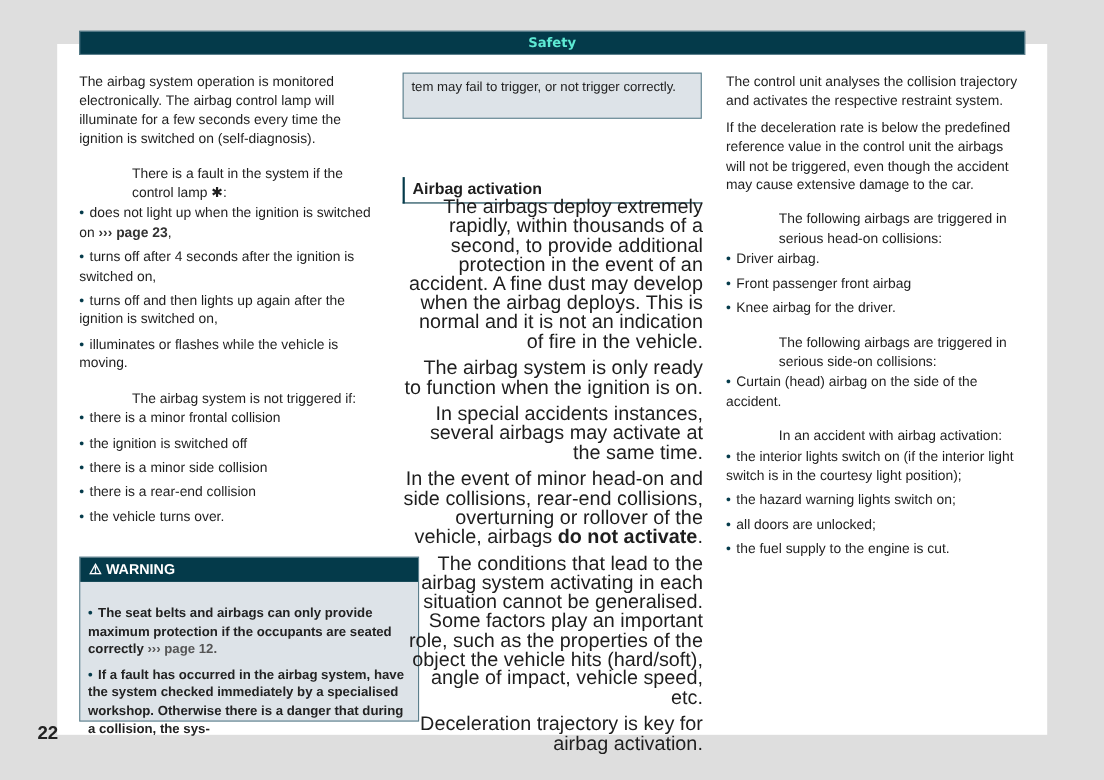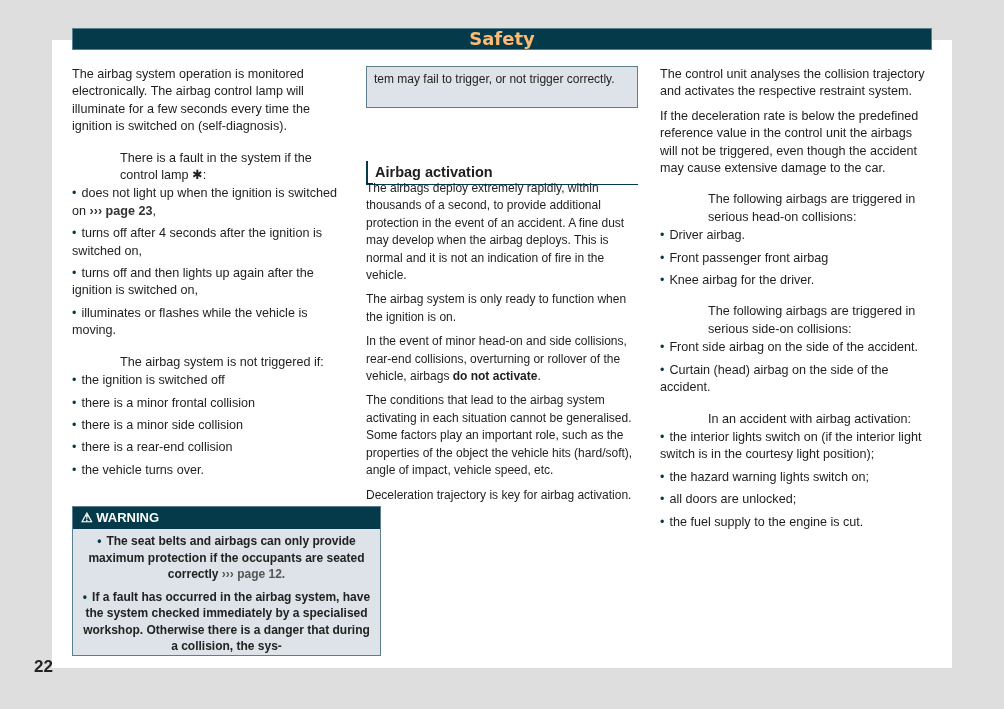--- a/index.html
+++ b/index.html
@@ -6,72 +6,72 @@
   body {
     width:1004px; height:709px; background:#dedede; position:relative; overflow:hidden;
     font-family:"Liberation Sans", sans-serif; color:#1e1e1e;
   }
   .page {
     position:absolute; left:52px; top:40px; width:900px; height:628px; background:#ffffff;
   }
   .header-bar {
     position:absolute; left:72px; top:28px; width:860px; height:22px; background:#043a4a;
     border:1px solid #5b7f8c; box-sizing:border-box;
-    color:#fdba74; font-weight:bold; font-size:18px; text-align:center; line-height:20px;
+    color:#5eead4; font-weight:bold; font-size:12px; text-align:center; line-height:20px;
     font-family:"DejaVu Sans", sans-serif;
   }
   .col { position:absolute; top:66px; width:273px; font-size:12.6px; line-height:17.4px; }
   .col1 { left:72px; }
   .col3 { left:660px; width:272px; }
   p { margin:0 0 7px 0; }
   .h { font-weight:normal; margin-top:14px; margin-bottom:1px;margin-left:48px; }
   .li { margin:0 0 5px 0; }
   .li::before { content:"\2022"; color:#043a4a; margin-right:5px; }
   .link { font-weight:bold; color:#333; }
   .warning {
     position:absolute; left:72px; top:506px; width:309px; height:150px;
     border:1px solid #5b7f8c; background:#dde3e8; box-sizing:border-box;
     font-size:12px; line-height:16.5px; font-weight:bold; color:#222;
   }
   .warning-head {
     background:#043a4a; color:#fff; height:22px; line-height:22px; padding-left:8px; font-size:13px;
   }
-  .warning-body { padding:4px 7px 0 7px;text-align:center; }
+  .warning-body { padding:20px 7px 0 7px; }
   .warning-body .wl { margin-bottom:6px; }
   .warning-body .wl::before { content:"\2022"; margin-right:5px; color:#043a4a; }
   .warning-body .plink { color:#555; }
   .cont-box {
     position:absolute; left:366px; top:66px; width:272px; height:42px;
     border:1px solid #5b7f8c; background:#dde3e8; box-sizing:border-box;
     font-size:12px; line-height:16.5px; font-weight:normal; color:#222; padding:4px 7px;
   }
   .section-title {
     position:absolute; left:366px; top:143px; width:272px; height:24px;
     border-left:2px solid #043a4a; border-bottom:1px solid #043a4a; box-sizing:border-box;
     font-size:14.5px; font-weight:bold; padding-left:7px; line-height:22px;margin-top:18px;
   }
-  .col2body { position:absolute; left:366px; top:180px; width:273px; font-size:12px; line-height:17.4px; }
+  .col2body { position:absolute; left:366px; top:180px; width:273px; font-size:18px; line-height:17.4px;text-align:right; }
   .pagenum { position:absolute; left:34px; top:657px; font-size:17px; font-weight:bold; color:#222; }
 </style>
 </head>
 <body>
 
 <div class="page"></div>
 <div class="header-bar">Safety</div>
 
 <div class="col col1">
   <p>The airbag system operation is monitored electronically. The airbag control lamp will illuminate for a few seconds every time the ignition is switched on (self-diagnosis).</p>
   <p class="h"><span>There is a fault in the system if the control lamp</span> <span>✱</span>:</p>
   <div class="li"><span>does not light up when the ignition is switched on </span><span class="link">››› page 23</span><span>,</span></div>
   <div class="li">turns off after 4 seconds after the ignition is switched on,</div>
   <div class="li">turns off and then lights up again after the ignition is switched on,</div>
   <div class="li">illuminates or flashes while the vehicle is moving.</div>
   <p class="h">The airbag system is not triggered if:</p>
+  <div class="li">there is a minor frontal collision</div>
   <div class="li">the ignition is switched off</div>
-  <div class="li">there is a minor frontal collision</div>
   <div class="li">there is a minor side collision</div>
   <div class="li">there is a rear-end collision</div>
   <div class="li">the vehicle turns over.</div>
 </div>
 
 <div class="warning">
   <div class="warning-head">
     <span>⚠</span>
     <span>WARNING</span>
   </div>
@@ -79,34 +79,34 @@
     <div class="wl"><span>The seat belts and airbags can only provide maximum protection if the occupants are seated correctly </span><span class="plink">››› page 12.</span></div>
     <div class="wl">If a fault has occurred in the airbag system, have the system checked immediately by a specialised workshop. Otherwise there is a danger that during a collision, the sys-</div>
   </div>
 </div>
 
 <div class="cont-box">tem may fail to trigger, or not trigger correctly.</div>
 <div class="section-title">Airbag activation</div>
 <div class="col2body">
   <p>The airbags deploy extremely rapidly, within thousands of a second, to provide additional protection in the event of an accident. A fine dust may develop when the airbag deploys. This is normal and it is not an indication of fire in the vehicle.</p>
   <p>The airbag system is only ready to function when the ignition is on.</p>
+  <p>In special accidents instances, several airbags may activate at the same time.</p>
   <p><span>In the event of minor head-on and side collisions, rear-end collisions, overturning or rollover of the vehicle, airbags </span><b>do not activate</b><span>.</span></p>
   <p>The conditions that lead to the airbag system activating in each situation cannot be generalised. Some factors play an important role, such as the properties of the object the vehicle hits (hard/soft), angle of impact, vehicle speed, etc.</p>
   <p>Deceleration trajectory is key for airbag activation.</p>
 </div>
 
 <div class="col col3">
   <p>The control unit analyses the collision trajectory and activates the respective restraint system.</p>
   <p>If the deceleration rate is below the predefined reference value in the control unit the airbags will not be triggered, even though the accident may cause extensive damage to the car.</p>
   <p class="h">The following airbags are triggered in serious head-on collisions:</p>
   <div class="li">Driver airbag.</div>
   <div class="li">Front passenger front airbag</div>
   <div class="li">Knee airbag for the driver.</div>
   <p class="h">The following airbags are triggered in serious side-on collisions:</p>
-  <div class="li">Front side airbag on the side of the accident.</div>
   <div class="li">Curtain (head) airbag on the side of the accident.</div>
   <p class="h">In an accident with airbag activation:</p>
   <div class="li">the interior lights switch on (if the interior light switch is in the courtesy light position);</div>
   <div class="li">the hazard warning lights switch on;</div>
   <div class="li">all doors are unlocked;</div>
   <div class="li">the fuel supply to the engine is cut.</div>
 </div>
 
 <div class="pagenum">22</div>
 

